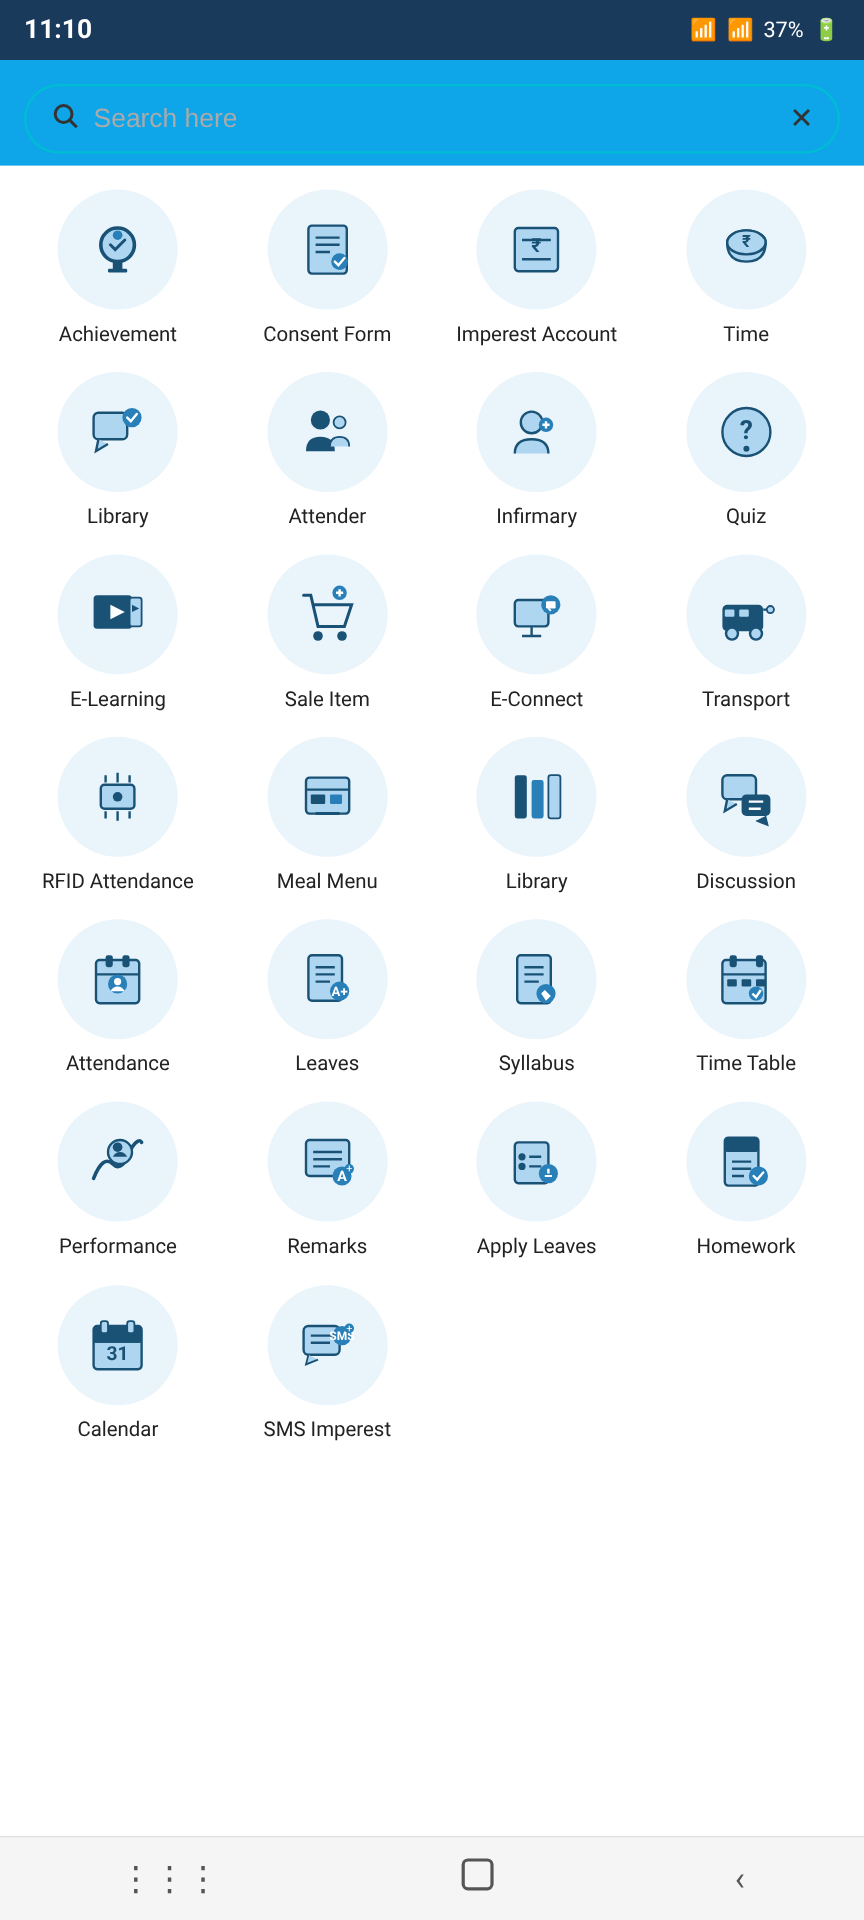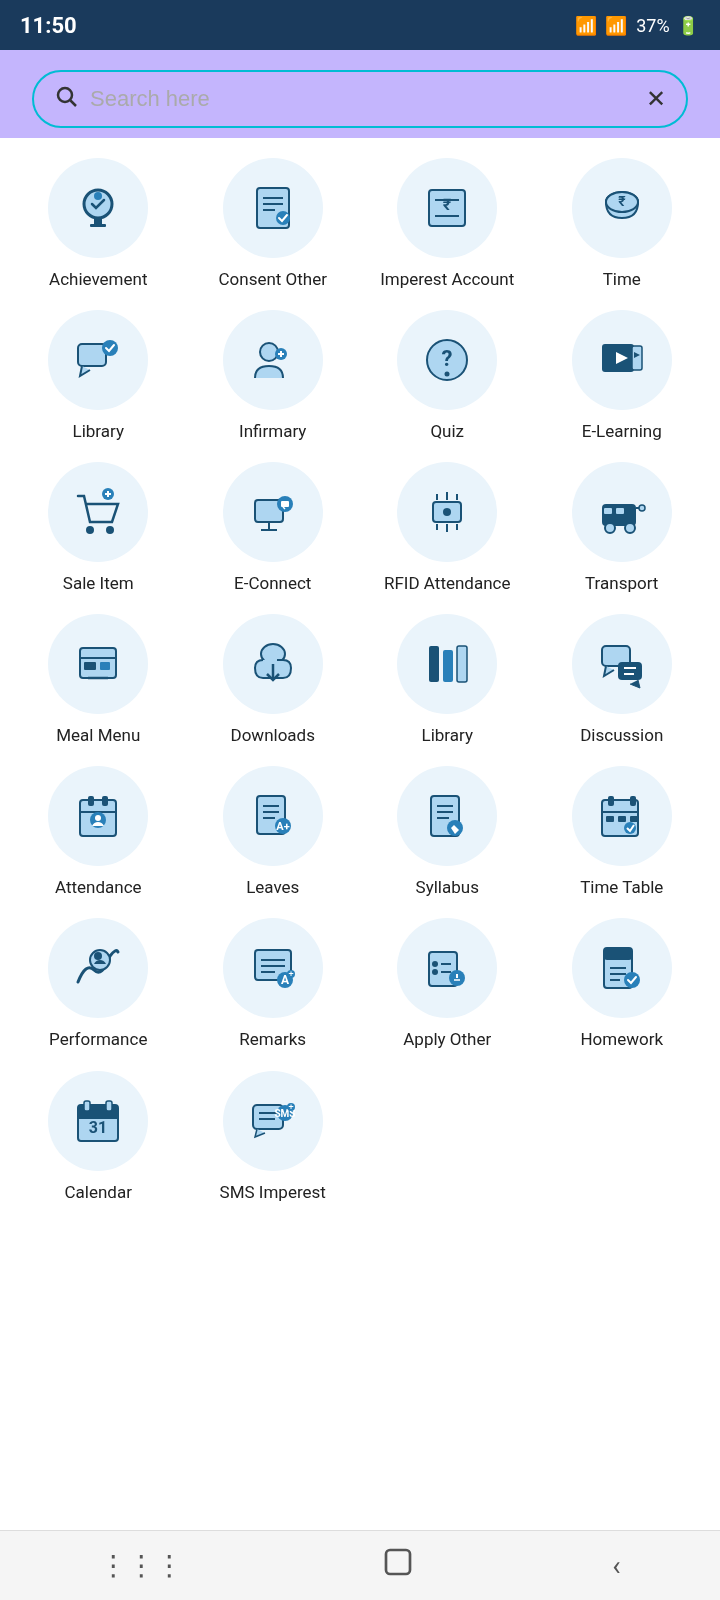--- a/index.html
+++ b/index.html
@@ -28,22 +28,22 @@
     }
     .status-icons {
       display: flex;
       align-items: center;
       gap: 8px;
       font-size: 18px;
     }
 
     
     .search-container {
-      padding: 20px 32px 10px;
-      background: #c4b5fd;
+      padding: 20px 20px 10px;
+      background: #0ea5e9;
     }
     .search-bar {
       display: flex;
       align-items: center;
       border: 2px solid #00bcd4;
       border-radius: 40px;
       padding: 12px 20px;
       gap: 12px;
     }
     .search-bar input {
@@ -115,21 +115,21 @@
       padding: 10px 30px;
     }
 
     
     .spacer { height: 80px; }
   </style>
 </head>
 <body>
 
 <div class="status-bar">
-  <span class="status-time">11:50</span>
+  <span class="status-time">11:10</span>
   <div class="status-icons">
     <span>📶</span>
     <span>📶</span>
     <span>37%</span>
     <span>🔋</span>
   </div>
 </div>
 
 <div class="search-container">
   <div class="search-bar">
@@ -161,21 +161,21 @@
       <div class="icon-circle">
         <svg viewBox="0 0 52 52" fill="none">
     <rect x="10" y="6" width="32" height="40" rx="3" fill="#aed6f1" stroke="#1a5276" stroke-width="2"></rect>
     <line x1="16" y1="16" x2="36" y2="16" stroke="#1a5276" stroke-width="2"></line>
     <line x1="16" y1="22" x2="36" y2="22" stroke="#1a5276" stroke-width="2"></line>
     <line x1="16" y1="28" x2="28" y2="28" stroke="#1a5276" stroke-width="2"></line>
     <circle cx="36" cy="36" r="7" fill="#2980b9"></circle>
     <path d="M32 36 L35 39 L40 33" stroke="white" stroke-width="2" stroke-linecap="round"></path>
   </svg>
       </div>
-      <span class="item-label">Consent Other</span>
+      <span class="item-label">Consent Form</span>
     </div>
     <div class="grid-item">
       <div class="icon-circle">
         <svg viewBox="0 0 52 52" fill="none">
     <rect x="8" y="8" width="36" height="36" rx="3" fill="#aed6f1" stroke="#1a5276" stroke-width="2"></rect>
     <text x="26" y="28" text-anchor="middle" font-size="16" fill="#1a5276" font-weight="bold">₹</text>
     <line x1="14" y1="18" x2="38" y2="18" stroke="#1a5276" stroke-width="2"></line>
     <line x1="14" y1="34" x2="38" y2="34" stroke="#1a5276" stroke-width="2"></line>
   </svg>
       </div>
@@ -196,20 +196,31 @@
     <div class="grid-item">
       <div class="icon-circle">
         <svg viewBox="0 0 52 52" fill="none">
     <rect x="6" y="10" width="28" height="22" rx="4" fill="#aed6f1" stroke="#1a5276" stroke-width="2"></rect>
     <path d="M10 32 L8 42 L18 36" fill="#aed6f1" stroke="#1a5276" stroke-width="2"></path>
     <circle cx="38" cy="14" r="8" fill="#2980b9"></circle>
     <path d="M34 14 L37 17 L42 11" stroke="white" stroke-width="2" stroke-linecap="round"></path>
   </svg>
       </div>
       <span class="item-label">Library</span>
+    </div>
+    <div class="grid-item">
+      <div class="icon-circle">
+        <svg viewBox="0 0 52 52" fill="none">
+    <circle cx="20" cy="16" r="8" fill="#1a5276"></circle>
+    <path d="M8 42 Q8 30 20 30 Q32 30 32 42" fill="#1a5276"></path>
+    <circle cx="36" cy="18" r="5" fill="#aed6f1" stroke="#1a5276" stroke-width="1.5"></circle>
+    <path d="M28 38 Q28 30 36 30 Q44 30 44 38" fill="#aed6f1" stroke="#1a5276" stroke-width="1.5"></path>
+  </svg>
+      </div>
+      <span class="item-label">Attender</span>
     </div>
     <div class="grid-item">
       <div class="icon-circle">
         <svg viewBox="0 0 52 52" fill="none">
     <circle cx="22" cy="18" r="9" fill="#aed6f1" stroke="#1a5276" stroke-width="2"></circle>
     <circle cx="34" cy="20" r="6" fill="#2980b9"></circle>
     <path d="M8 44 Q8 32 22 32 Q36 32 36 44" fill="#aed6f1" stroke="#1a5276" stroke-width="2"></path>
     <line x1="31" y1="20" x2="37" y2="20" stroke="white" stroke-width="2"></line>
     <line x1="34" y1="17" x2="34" y2="23" stroke="white" stroke-width="2"></line>
   </svg>
@@ -255,73 +266,62 @@
         <svg viewBox="0 0 52 52" fill="none">
     <rect x="8" y="14" width="28" height="22" rx="3" fill="#aed6f1" stroke="#1a5276" stroke-width="2"></rect>
     <line x1="22" y1="36" x2="22" y2="44" stroke="#1a5276" stroke-width="2"></line>
     <line x1="14" y1="44" x2="30" y2="44" stroke="#1a5276" stroke-width="2"></line>
     <circle cx="38" cy="18" r="8" fill="#2980b9"></circle>
     <rect x="34" y="15" width="8" height="6" rx="1" fill="white"></rect>
     <line x1="36" y1="21" x2="38" y2="23" stroke="white" stroke-width="1.5"></line>
   </svg>
       </div>
       <span class="item-label">E-Connect</span>
+    </div>
+    <div class="grid-item">
+      <div class="icon-circle">
+        <svg viewBox="0 0 52 52" fill="none">
+    <rect x="6" y="18" width="34" height="22" rx="4" fill="#1a5276"></rect>
+    <rect x="8" y="22" width="8" height="6" rx="1" fill="#aed6f1"></rect>
+    <rect x="20" y="22" width="8" height="6" rx="1" fill="#aed6f1"></rect>
+    <circle cx="14" cy="42" r="5" fill="#aed6f1" stroke="#1a5276" stroke-width="2"></circle>
+    <circle cx="34" cy="42" r="5" fill="#aed6f1" stroke="#1a5276" stroke-width="2"></circle>
+    <line x1="40" y1="22" x2="46" y2="22" stroke="#1a5276" stroke-width="2"></line>
+    <circle cx="46" cy="22" r="3" fill="#aed6f1" stroke="#1a5276" stroke-width="1.5"></circle>
+  </svg>
+      </div>
+      <span class="item-label">Transport</span>
     </div>
     <div class="grid-item">
       <div class="icon-circle">
         <svg viewBox="0 0 52 52" fill="none">
     <rect x="12" y="16" width="28" height="20" rx="3" fill="#aed6f1" stroke="#1a5276" stroke-width="2"></rect>
     <circle cx="26" cy="26" r="4" fill="#1a5276"></circle>
     <line x1="16" y1="8" x2="16" y2="14" stroke="#1a5276" stroke-width="2"></line>
     <line x1="26" y1="6" x2="26" y2="14" stroke="#1a5276" stroke-width="2"></line>
     <line x1="36" y1="8" x2="36" y2="14" stroke="#1a5276" stroke-width="2"></line>
     <line x1="16" y1="38" x2="16" y2="44" stroke="#1a5276" stroke-width="2"></line>
     <line x1="26" y1="38" x2="26" y2="46" stroke="#1a5276" stroke-width="2"></line>
     <line x1="36" y1="38" x2="36" y2="44" stroke="#1a5276" stroke-width="2"></line>
   </svg>
       </div>
       <span class="item-label">RFID
 Attendance</span>
     </div>
     <div class="grid-item">
       <div class="icon-circle">
         <svg viewBox="0 0 52 52" fill="none">
-    <rect x="6" y="18" width="34" height="22" rx="4" fill="#1a5276"></rect>
-    <rect x="8" y="22" width="8" height="6" rx="1" fill="#aed6f1"></rect>
-    <rect x="20" y="22" width="8" height="6" rx="1" fill="#aed6f1"></rect>
-    <circle cx="14" cy="42" r="5" fill="#aed6f1" stroke="#1a5276" stroke-width="2"></circle>
-    <circle cx="34" cy="42" r="5" fill="#aed6f1" stroke="#1a5276" stroke-width="2"></circle>
-    <line x1="40" y1="22" x2="46" y2="22" stroke="#1a5276" stroke-width="2"></line>
-    <circle cx="46" cy="22" r="3" fill="#aed6f1" stroke="#1a5276" stroke-width="1.5"></circle>
-  </svg>
-      </div>
-      <span class="item-label">Transport</span>
-    </div>
-    <div class="grid-item">
-      <div class="icon-circle">
-        <svg viewBox="0 0 52 52" fill="none">
     <rect x="8" y="10" width="36" height="30" rx="3" fill="#aed6f1" stroke="#1a5276" stroke-width="2"></rect>
     <line x1="8" y1="20" x2="44" y2="20" stroke="#1a5276" stroke-width="2"></line>
     <rect x="12" y="24" width="12" height="8" rx="1" fill="#1a5276"></rect>
     <rect x="28" y="24" width="10" height="8" rx="1" fill="#2980b9"></rect>
     <line x1="16" y1="40" x2="36" y2="40" stroke="#1a5276" stroke-width="2.5"></line>
   </svg>
       </div>
       <span class="item-label">Meal Menu</span>
-    </div>
-    <div class="grid-item">
-      <div class="icon-circle">
-        <svg viewBox="0 0 52 52" fill="none">
-    <ellipse cx="26" cy="16" rx="12" ry="10" fill="#aed6f1" stroke="#1a5276" stroke-width="2"></ellipse>
-    <path d="M16 22 Q8 22 8 30 Q8 40 16 40 L36 40 Q44 40 44 30 Q44 22 36 22 L30 22" fill="#aed6f1" stroke="#1a5276" stroke-width="2"></path>
-    <line x1="26" y1="26" x2="26" y2="40" stroke="#1a5276" stroke-width="2.5"></line>
-    <polyline points="20,36 26,42 32,36" stroke="#1a5276" stroke-width="2.5" fill="none"></polyline>
-  </svg>
-      </div>
-      <span class="item-label">Downloads</span>
     </div>
     <div class="grid-item">
       <div class="icon-circle">
         <svg viewBox="0 0 52 52" fill="none">
     <rect x="8" y="8" width="10" height="36" rx="2" fill="#1a5276"></rect>
     <rect x="22" y="12" width="10" height="32" rx="2" fill="#2980b9"></rect>
     <rect x="36" y="8" width="10" height="36" rx="2" fill="#aed6f1" stroke="#1a5276" stroke-width="1.5"></rect>
   </svg>
       </div>
       <span class="item-label">Library</span>
@@ -427,21 +427,21 @@
     <rect x="8" y="10" width="28" height="34" rx="3" fill="#aed6f1" stroke="#1a5276" stroke-width="2"></rect>
     <circle cx="14" cy="22" r="3" fill="#1a5276"></circle>
     <line x1="20" y1="22" x2="30" y2="22" stroke="#1a5276" stroke-width="2"></line>
     <circle cx="14" cy="30" r="3" fill="#1a5276"></circle>
     <line x1="20" y1="30" x2="30" y2="30" stroke="#1a5276" stroke-width="2"></line>
     <circle cx="36" cy="36" r="8" fill="#2980b9"></circle>
     <line x1="36" y1="32" x2="36" y2="36" stroke="white" stroke-width="2"></line>
     <line x1="33" y1="38" x2="39" y2="38" stroke="white" stroke-width="1.5"></line>
   </svg>
       </div>
-      <span class="item-label">Apply Other</span>
+      <span class="item-label">Apply Leaves</span>
     </div>
     <div class="grid-item">
       <div class="icon-circle">
         <svg viewBox="0 0 52 52" fill="none">
     <rect x="8" y="6" width="28" height="40" rx="3" fill="#aed6f1" stroke="#1a5276" stroke-width="2"></rect>
     <rect x="8" y="6" width="28" height="12" rx="3" fill="#1a5276"></rect>
     <line x1="14" y1="26" x2="30" y2="26" stroke="#1a5276" stroke-width="2"></line>
     <line x1="14" y1="32" x2="30" y2="32" stroke="#1a5276" stroke-width="2"></line>
     <line x1="14" y1="38" x2="24" y2="38" stroke="#1a5276" stroke-width="2"></line>
     <circle cx="36" cy="38" r="8" fill="#2980b9"></circle>

